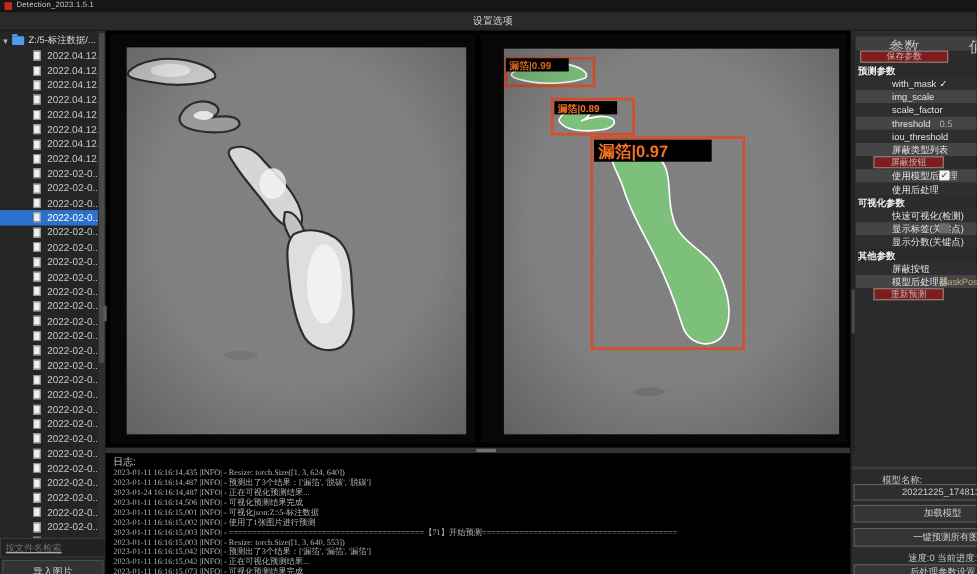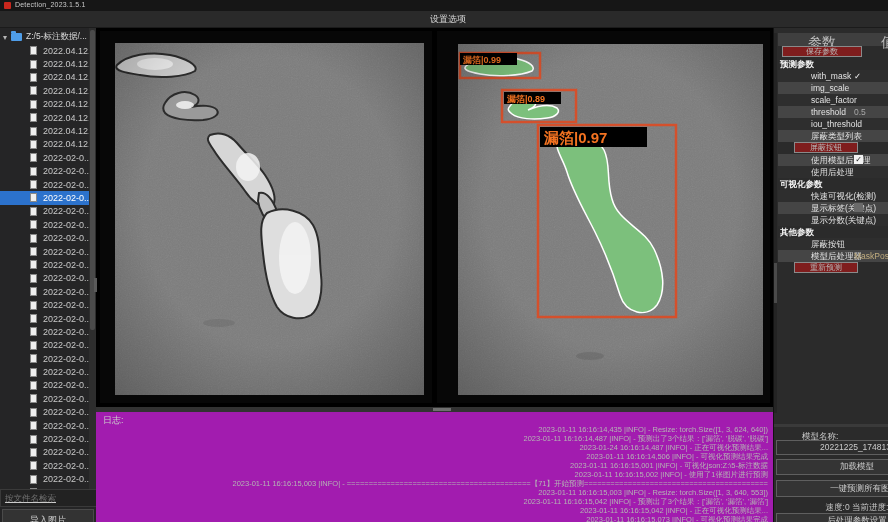--- a/index.html
+++ b/index.html
@@ -42,24 +42,24 @@
   #frame-right { left:341px; width:333px; }
   .photo { position:absolute; }
   #photo-left  { left:15px; top:12px; width:309px; height:352px; }
   #photo-right { left:21px; top:13px; width:305px; height:351px; }
 
   #vsplit-handle { position:absolute; left:-2px; top:250px; width:3px; height:14px; background:#5a5a5a; }
   #hsplitter { position:absolute; left:96px; top:407px; width:677px; height:5px; background:#323232; }
   #hsplit-handle { position:absolute; left:337px; top:1px; width:18px; height:3px; background:#6f6f6f; }
 
   
-  #logarea { position:absolute; left:96px; top:412px; width:677px; height:110px; background:#a21caf; overflow:hidden;text-align:right; }
+  #logarea { position:absolute; left:96px; top:412px; width:677px; height:110px; background:#000000; overflow:hidden; }
   #log-title { position:absolute; left:7px; top:2px; font-size:9px; color:#cccccc; }
   #log-lines { position:absolute; left:7px; top:13px; width:665px; }
-  .log-line { font-family:Liberation Sans, sans-serif; font-size:7.5px; line-height:9px;
+  .log-line { font-family:Liberation Serif, serif; font-size:7.5px; line-height:9px;
               color:#b4b4b4; white-space:nowrap; overflow:hidden; }
 
   
   #rightpanel { position:absolute; left:773px; top:28px; width:115px; height:494px; background:#2b2b2b;
                 border-left:1px solid #121212; overflow:hidden; }
   #param-scrollbar { position:absolute; left:0; top:5px; width:3px; height:380px; background:#242424; }
   #param-scroll-thumb { position:absolute; left:0; top:230px; width:3px; height:40px; background:#4a4a4a; }
   #params { position:absolute; left:4px; top:5px; width:118px; }
   #param-header { height:13px; background:#3f3f3f; position:relative; }
   #param-header span { position:absolute; top:1px; font-size:14px; color:#bdbdbd;margin-left:27px; }

